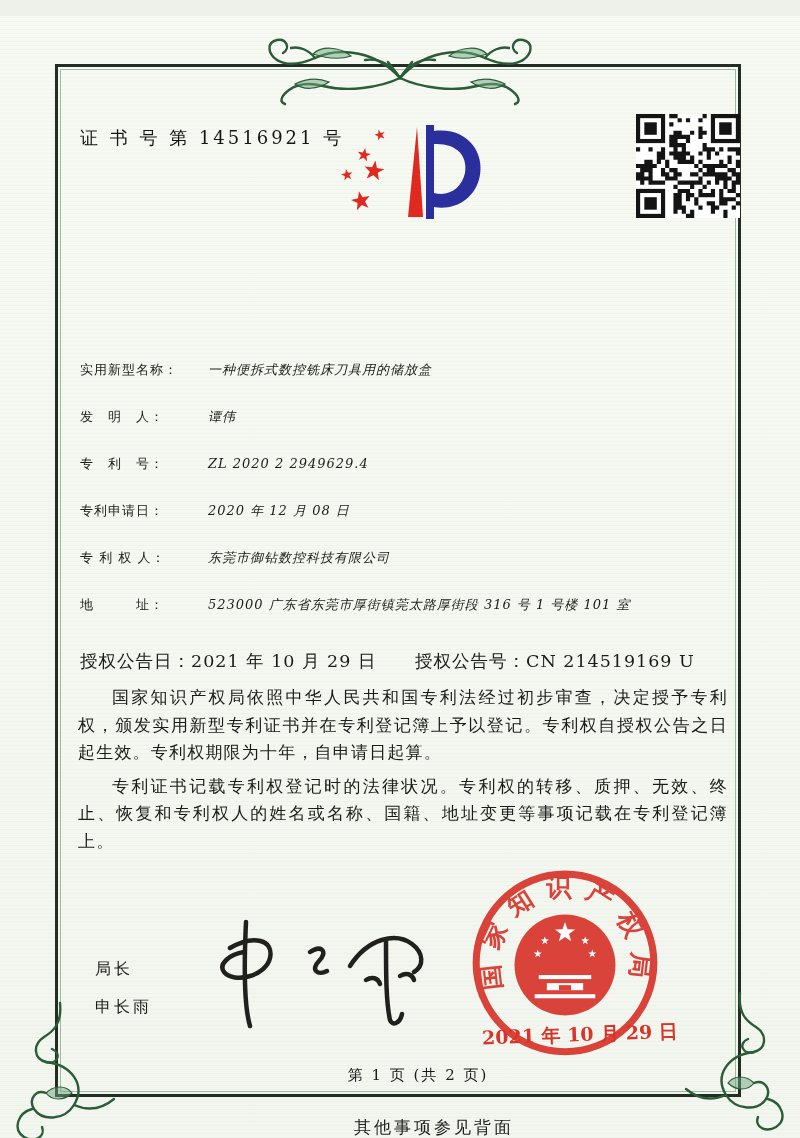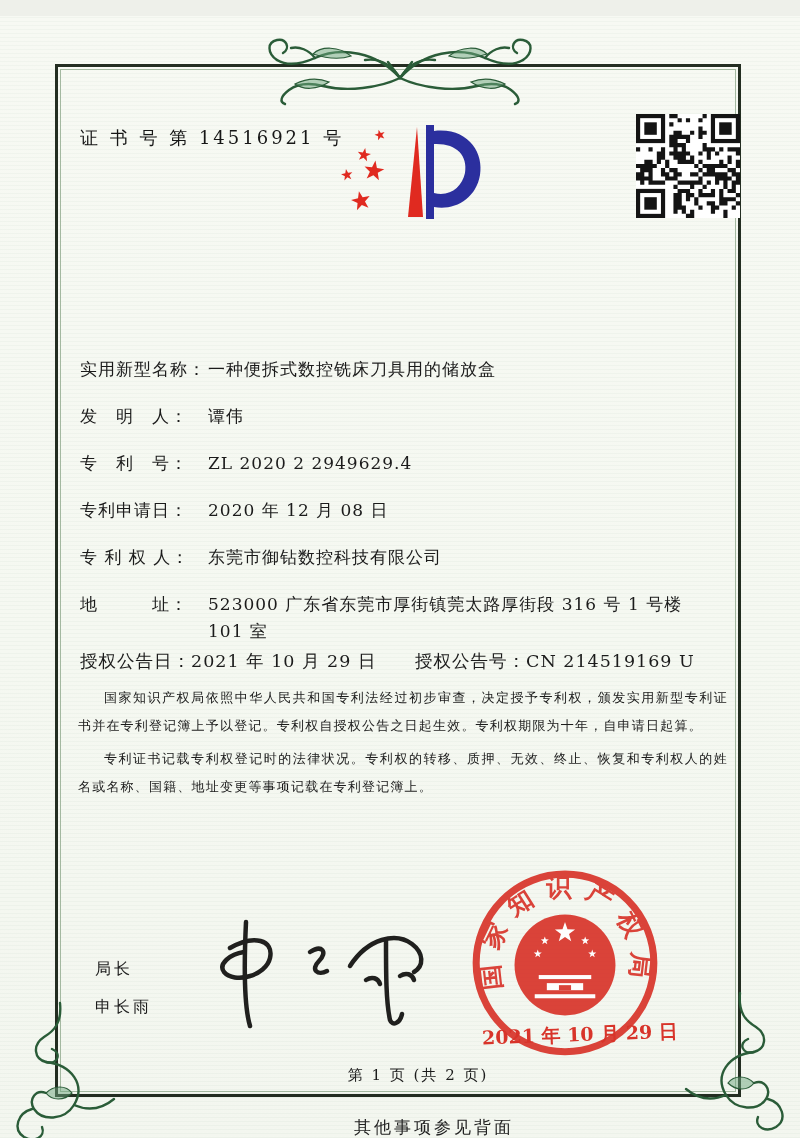--- a/index.html
+++ b/index.html
@@ -21,26 +21,26 @@
   .frame-inner{
     position:absolute;left:2px;top:2px;right:2px;bottom:2px;
     border:1px solid #a3b8a0;
   }
   .cert-no{left:80px;top:110px;font-size:18px;letter-spacing:3px;color:#161616;}
   .title{
     left:0;top:230px;width:100%;text-align:center;
     font-size:41px;font-weight:700;letter-spacing:10px;color:#101010;
   }
   .fields{left:80px;top:340px;width:642px;}
-  .row{display:flex;margin-bottom:20px;font-size:17px;letter-spacing:1px;line-height:27px;}
+  .row{display:flex;margin-bottom:20px;font-size:13px;letter-spacing:1px;line-height:27px;}
   .row .lbl{flex:0 0 128px;}
-  .row .val{flex:1;}
+  .row .val{flex:1;font-style:italic;}
   .grant{left:80px;top:633px;width:660px;font-size:17.5px;letter-spacing:1px;display:flex;}
   .grant .g-left{width:335px;}
-  .paras{left:78px;top:668px;width:650px;font-size:13px;line-height:27.5px;letter-spacing:1.2px;text-align:justify;}
+  .paras{left:78px;top:668px;width:650px;font-size:17px;line-height:27.5px;letter-spacing:1.2px;text-align:justify;}
   .paras p{margin:0 0 6px 0;text-indent:2em;}
   .signer{left:95px;top:934px;font-size:16px;letter-spacing:3px;line-height:38px;}
   .sig-svg{left:200px;top:898px;}
   .sig-svg path{stroke:#20201e;stroke-width:4.5;fill:none;stroke-linecap:round;stroke-linejoin:round;}
   .seal-svg{left:458px;top:846px;}
   .seal-date{
     left:482px;top:1006px;width:196px;text-align:center;
     color:#d8342a;font-weight:700;font-size:19px;transform:rotate(-2deg);
   }
   .page-num{left:0;top:1050px;width:100%;text-align:center;font-size:15px;letter-spacing:2px;}

